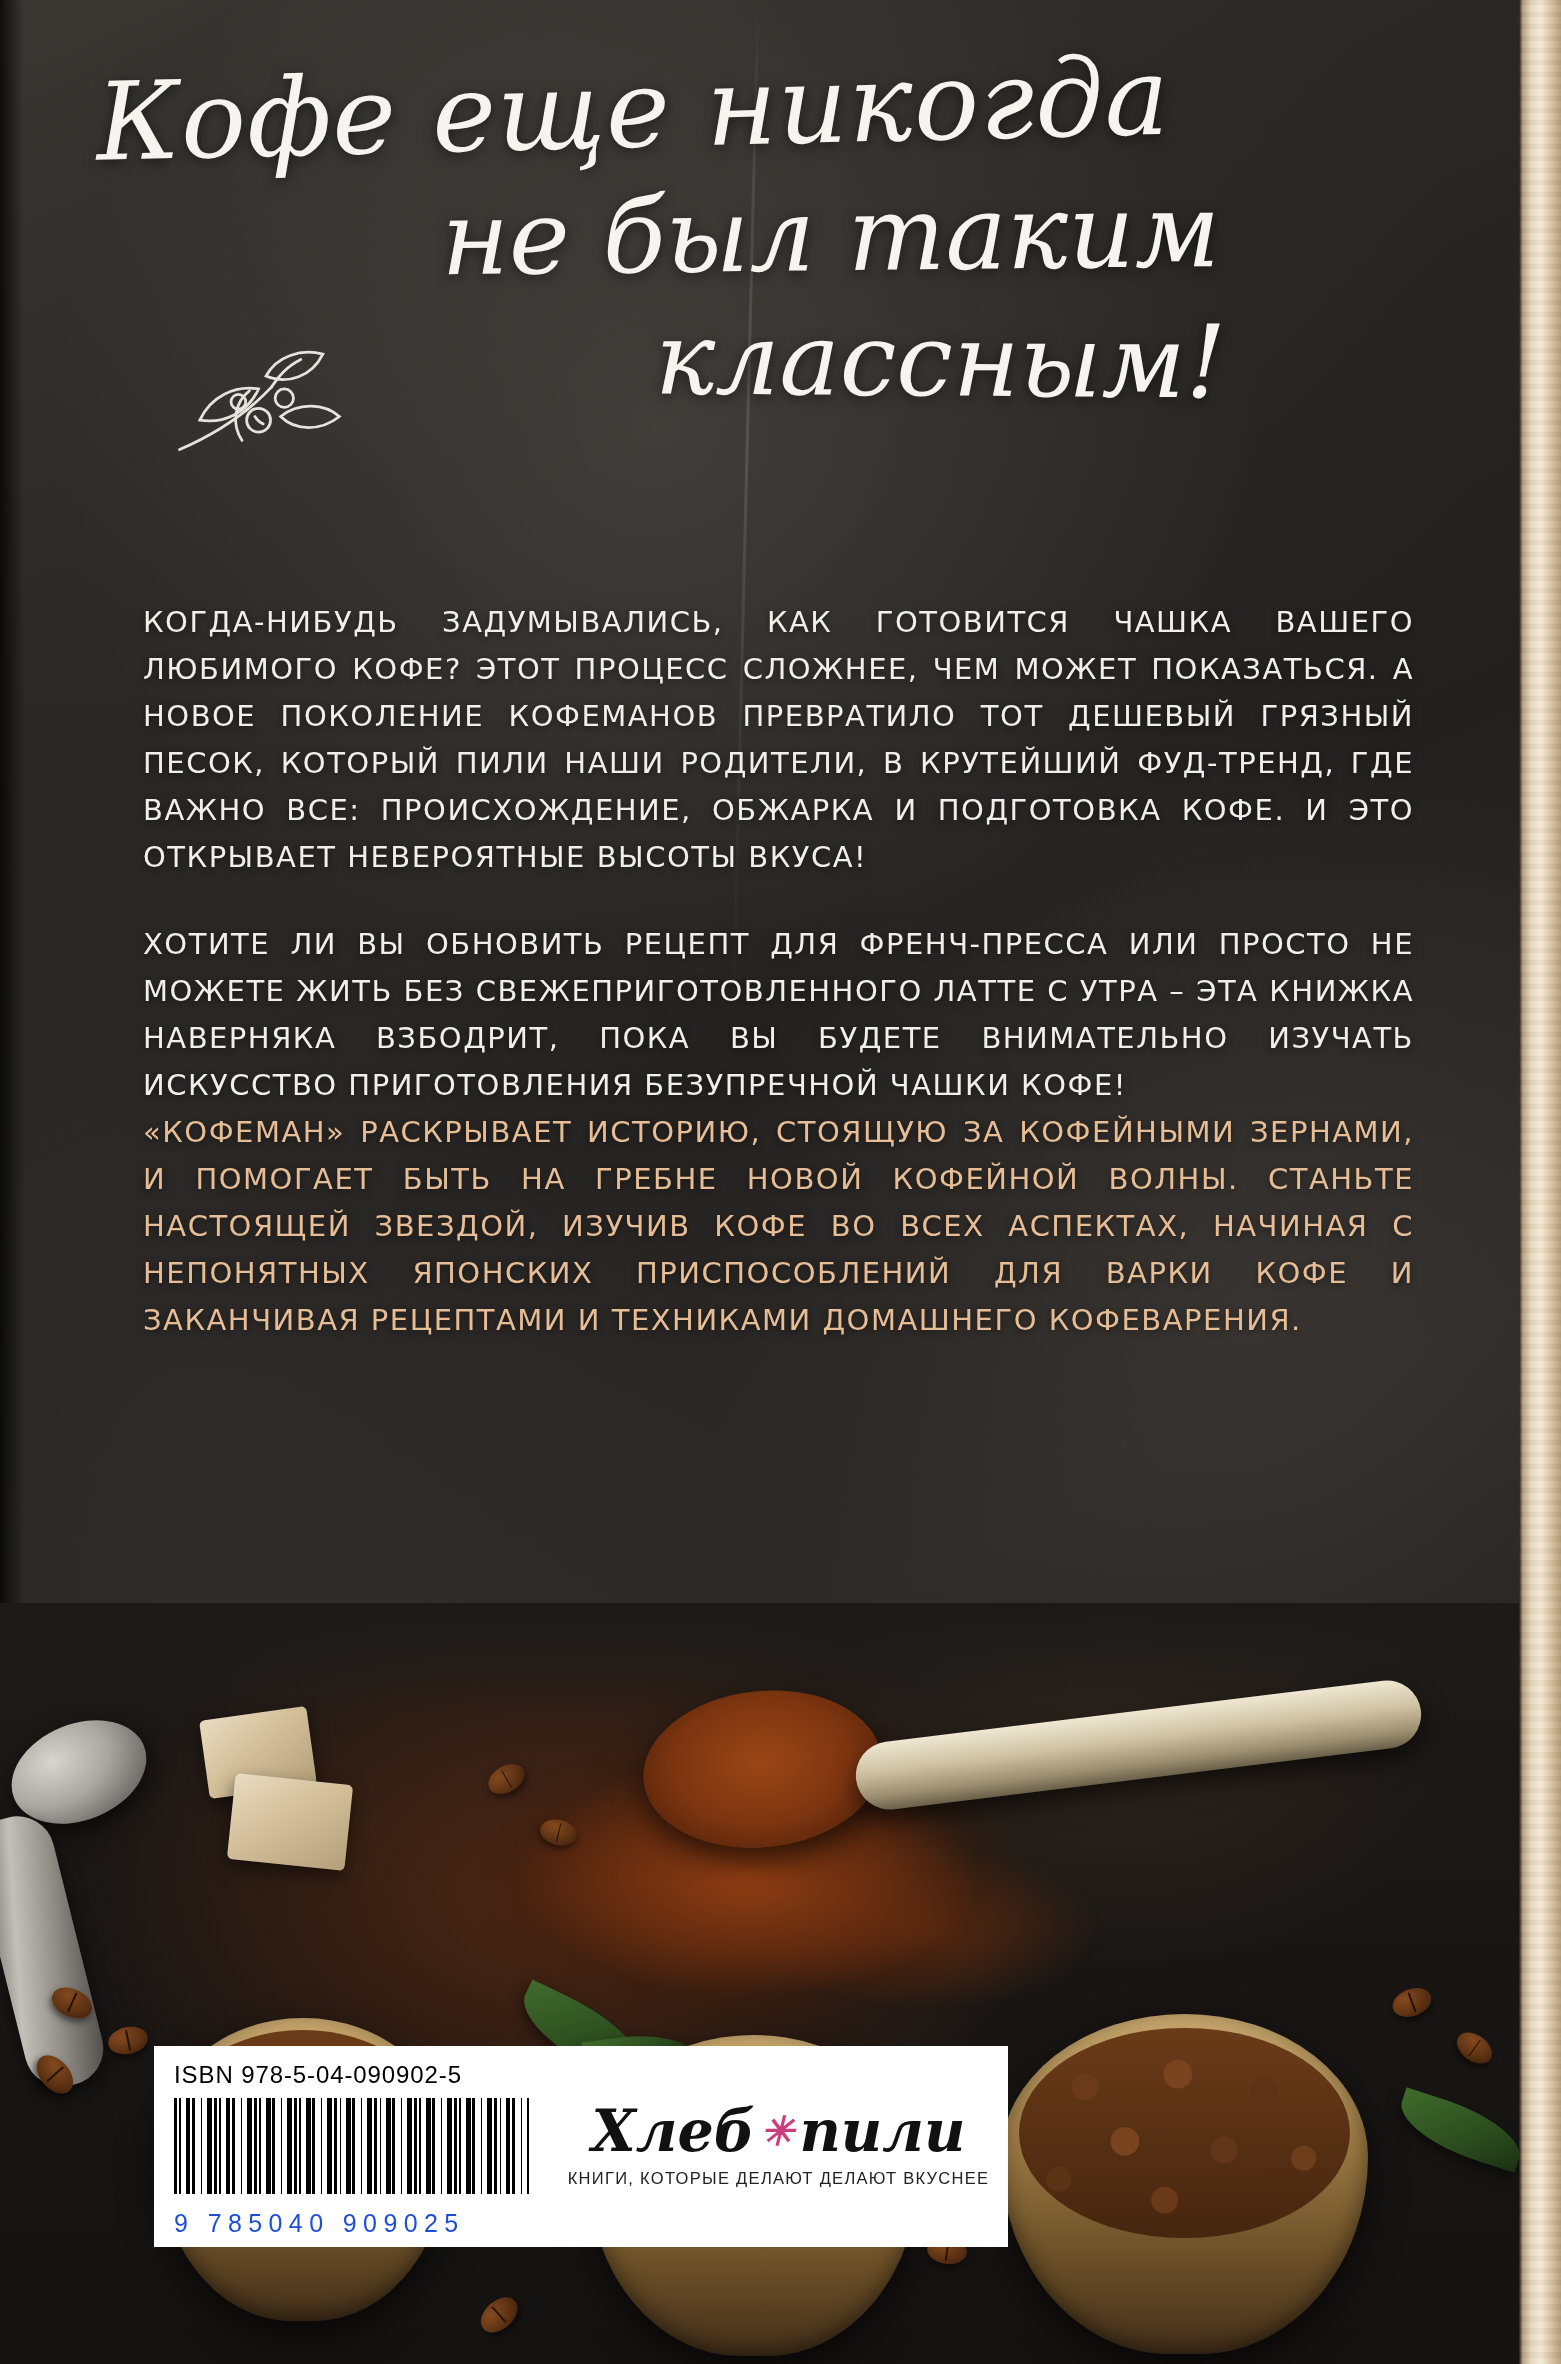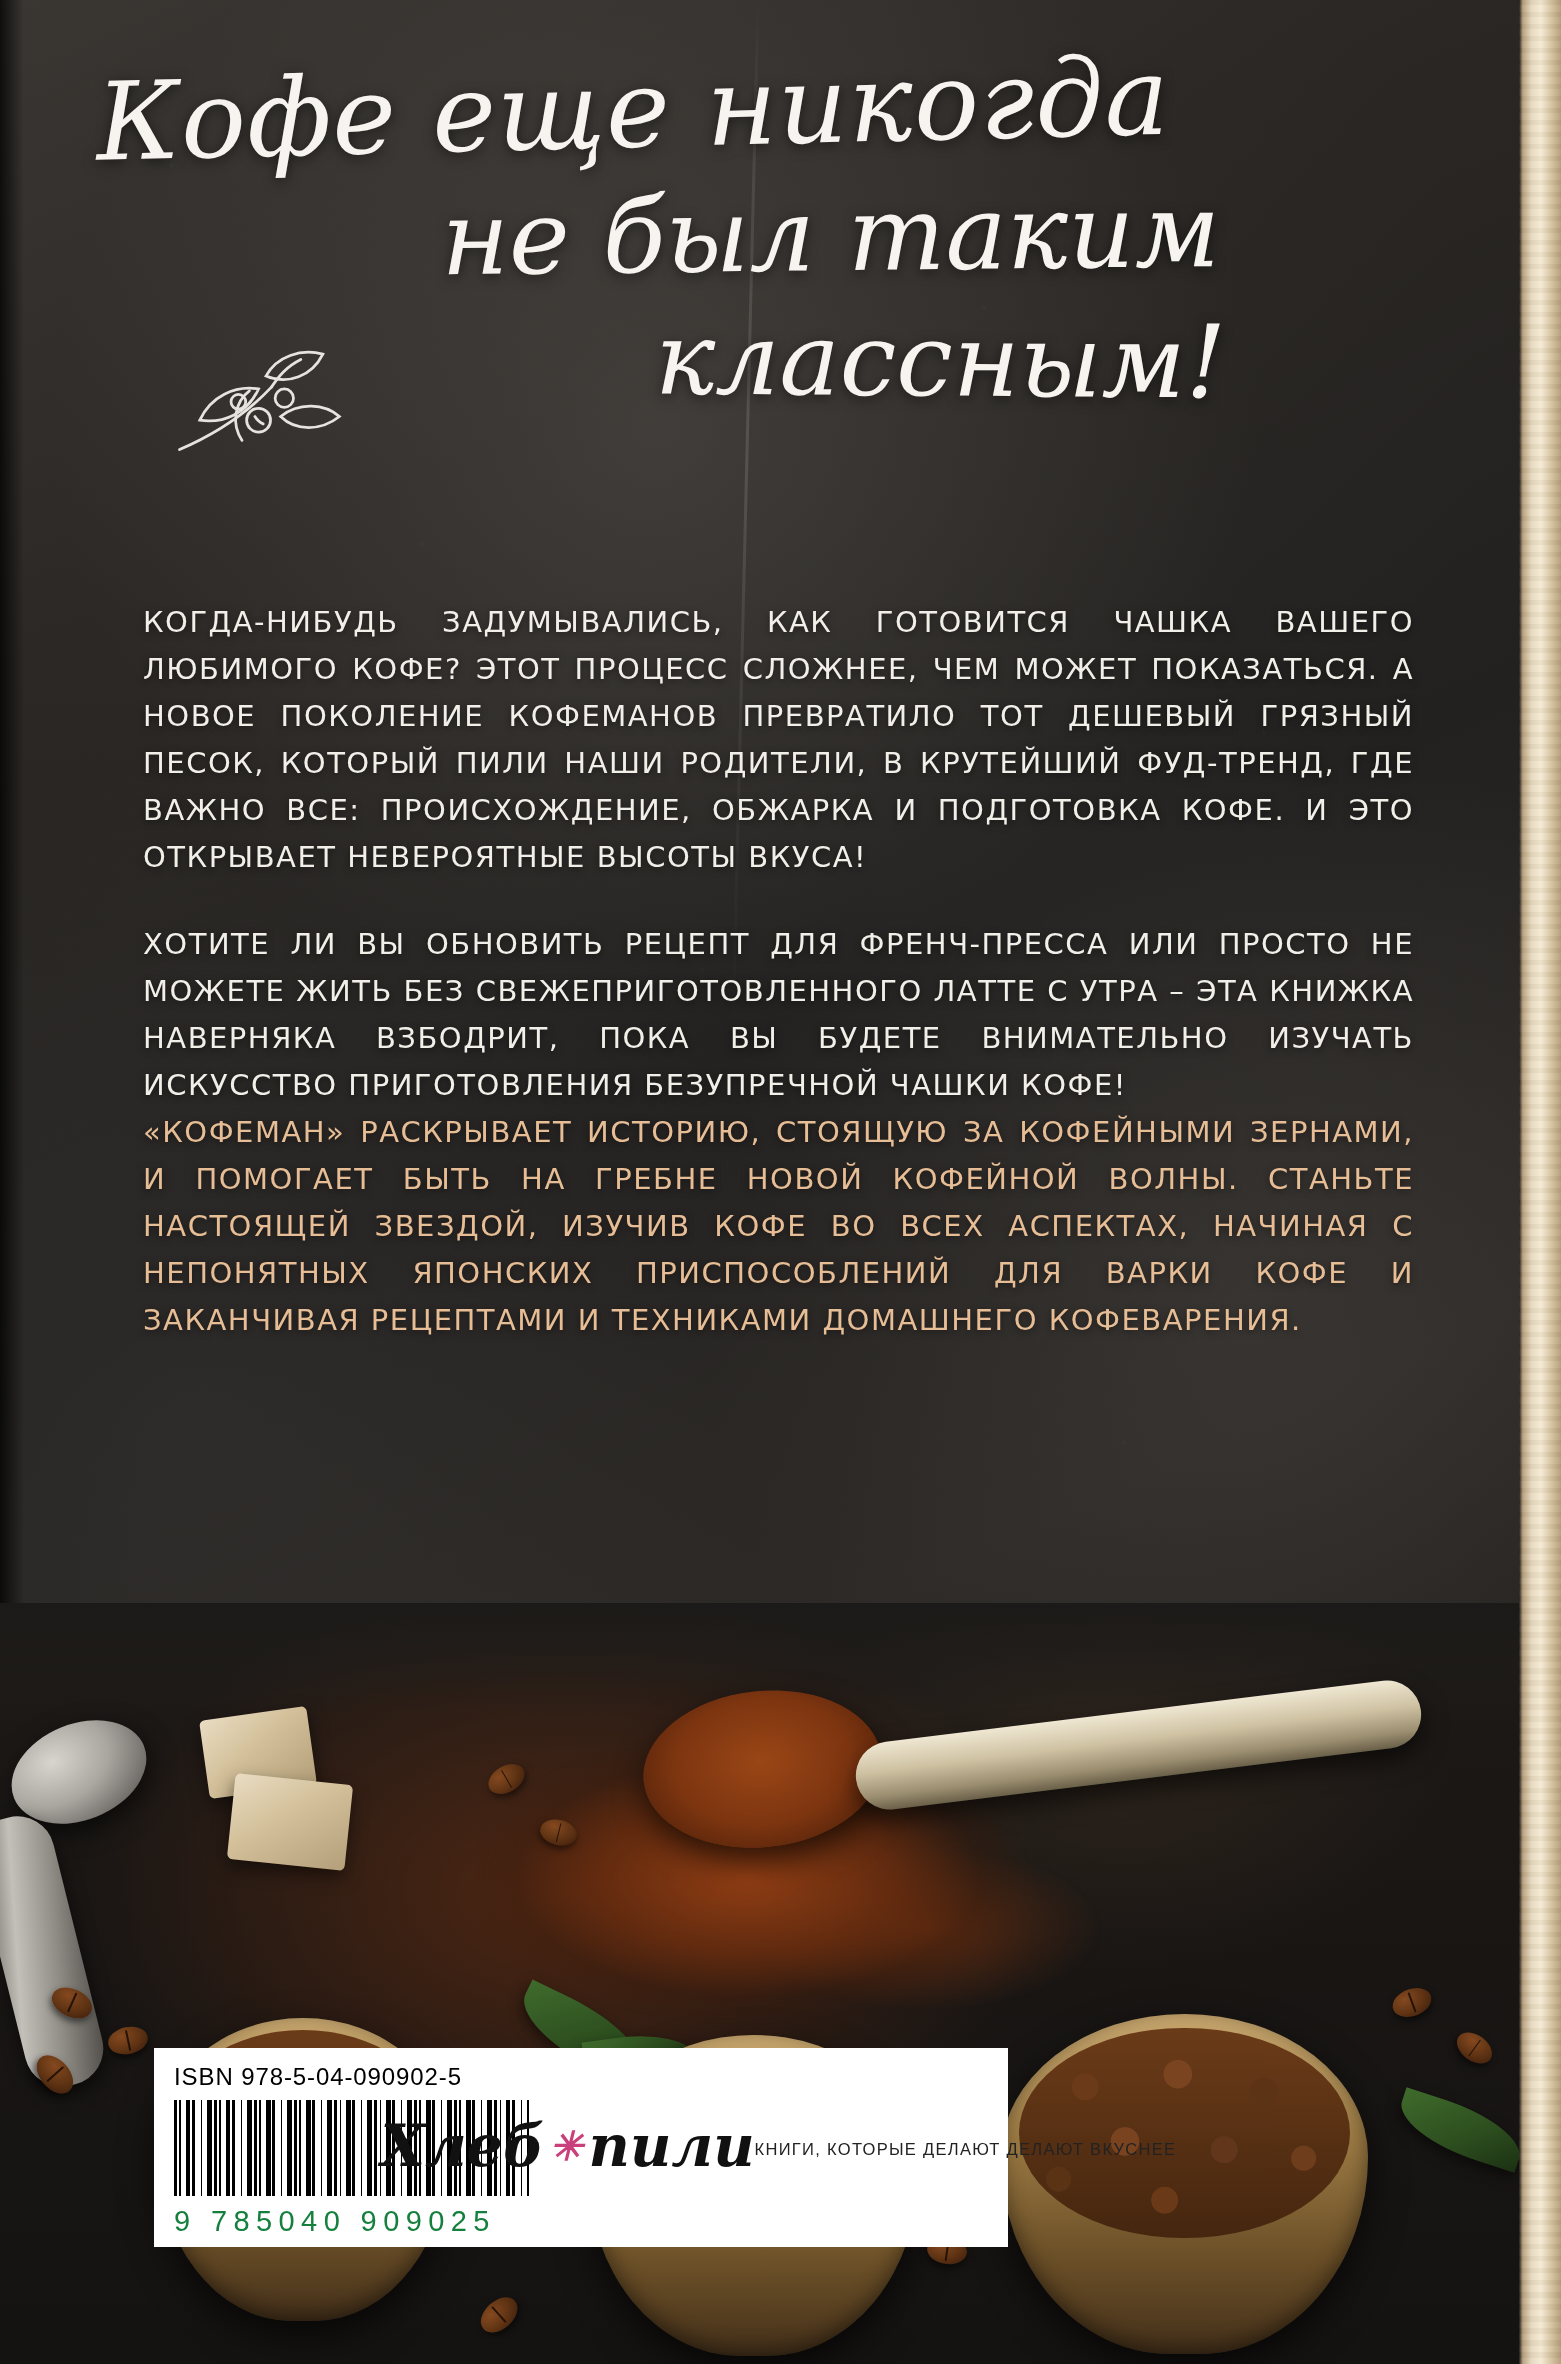--- a/index.html
+++ b/index.html
@@ -316,32 +316,32 @@
   .barcode-bars {
     height: 96px;
     width: 100%;
     background: repeating-linear-gradient(90deg,
       #000 0 2.8px, #fff 2.8px 5.5px, #000 5.5px 7.3px, #fff 7.3px 12px,
       #000 12px 16.5px, #fff 16.5px 18.4px, #000 18.4px 21px, #fff 21px 27px,
       #000 27px 28.5px, #fff 28.5px 33px, #000 33px 38px, #fff 38px 40px);
   }
   .barcode-digits {
     font-family: "Liberation Sans", sans-serif;
-    font-size: 29px;
+    font-size: 25px;
     letter-spacing: 6.4px;
-    color: #15803d;
-    margin-top: 9px;
+    color: #1d4ed8;
+    margin-top: 15px;
     white-space: nowrap;
   }
   .logo-box {
     background: #ffffff;
     width: 459px;
     box-sizing: border-box;
     display: flex;
-    flex-direction: row;
+    flex-direction: column;
     align-items: center;
     justify-content: center;
     padding: 9.2px 13px 13px 13px;
   }
   .logo-main {
     font-family: "DejaVu Serif", serif;
     font-style: italic;
     font-weight: bold;
     font-size: 57px;
     color: #111;

